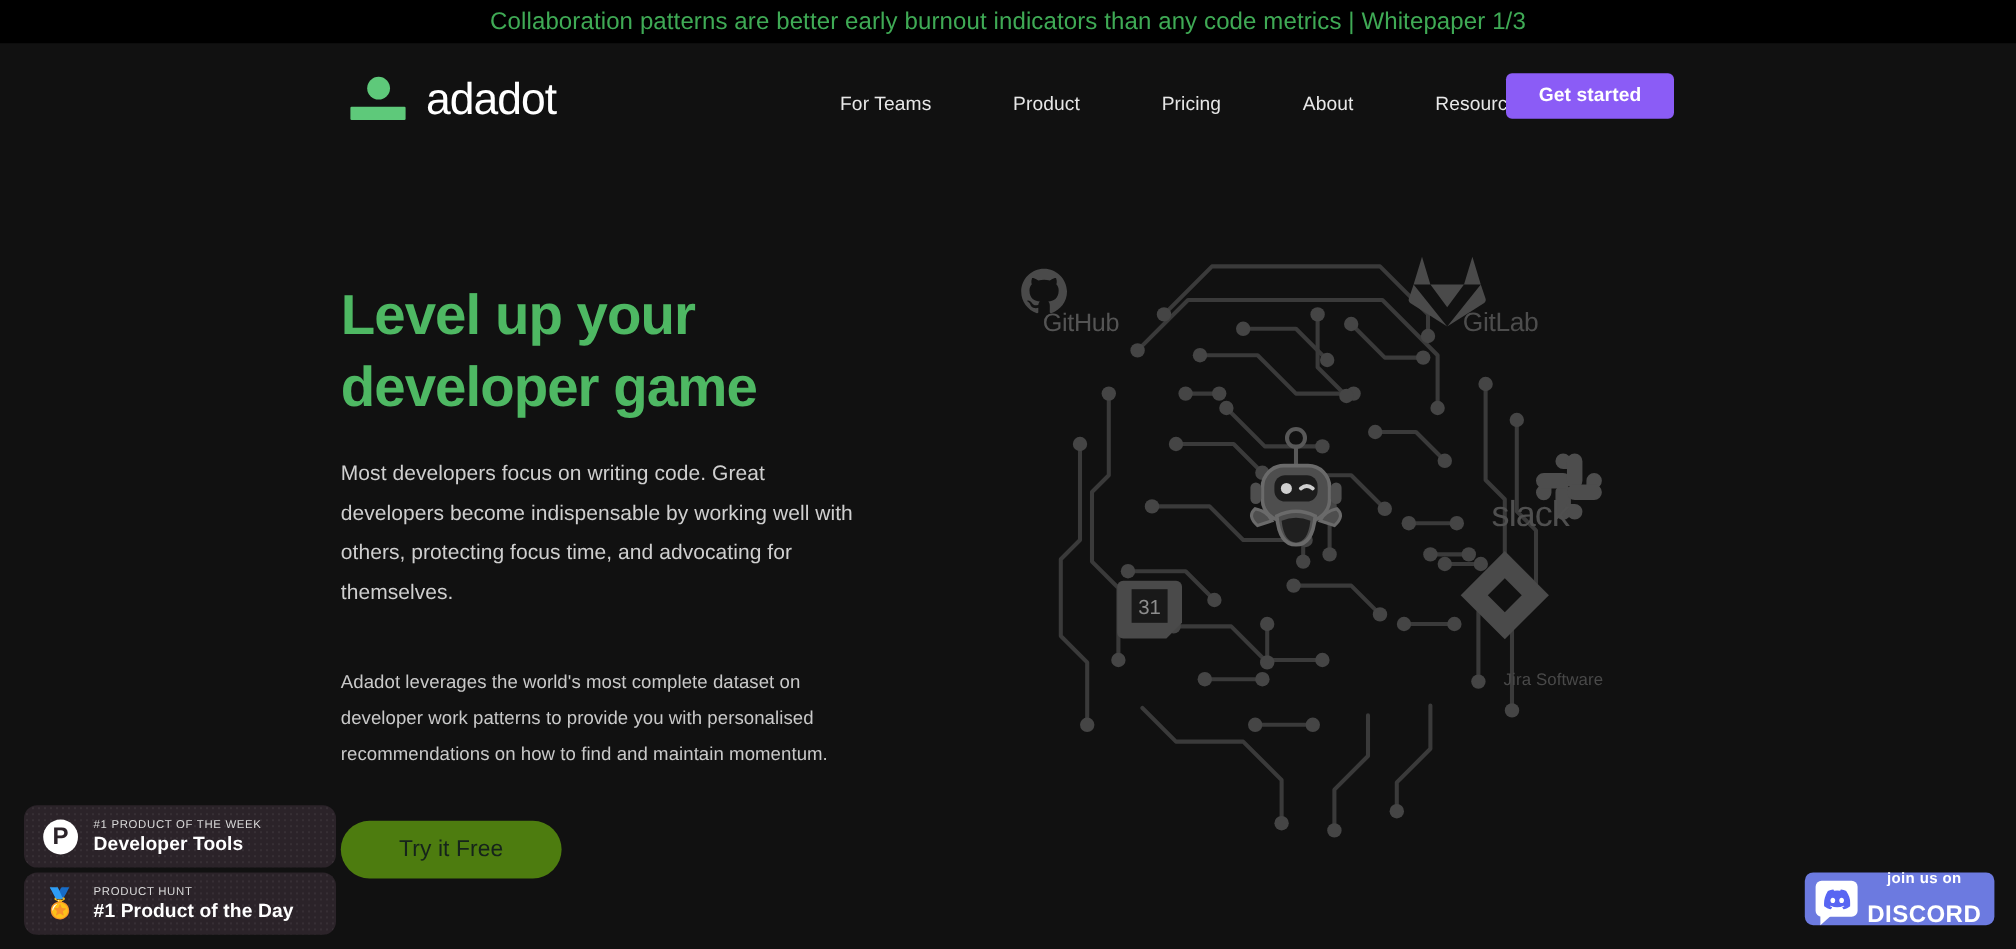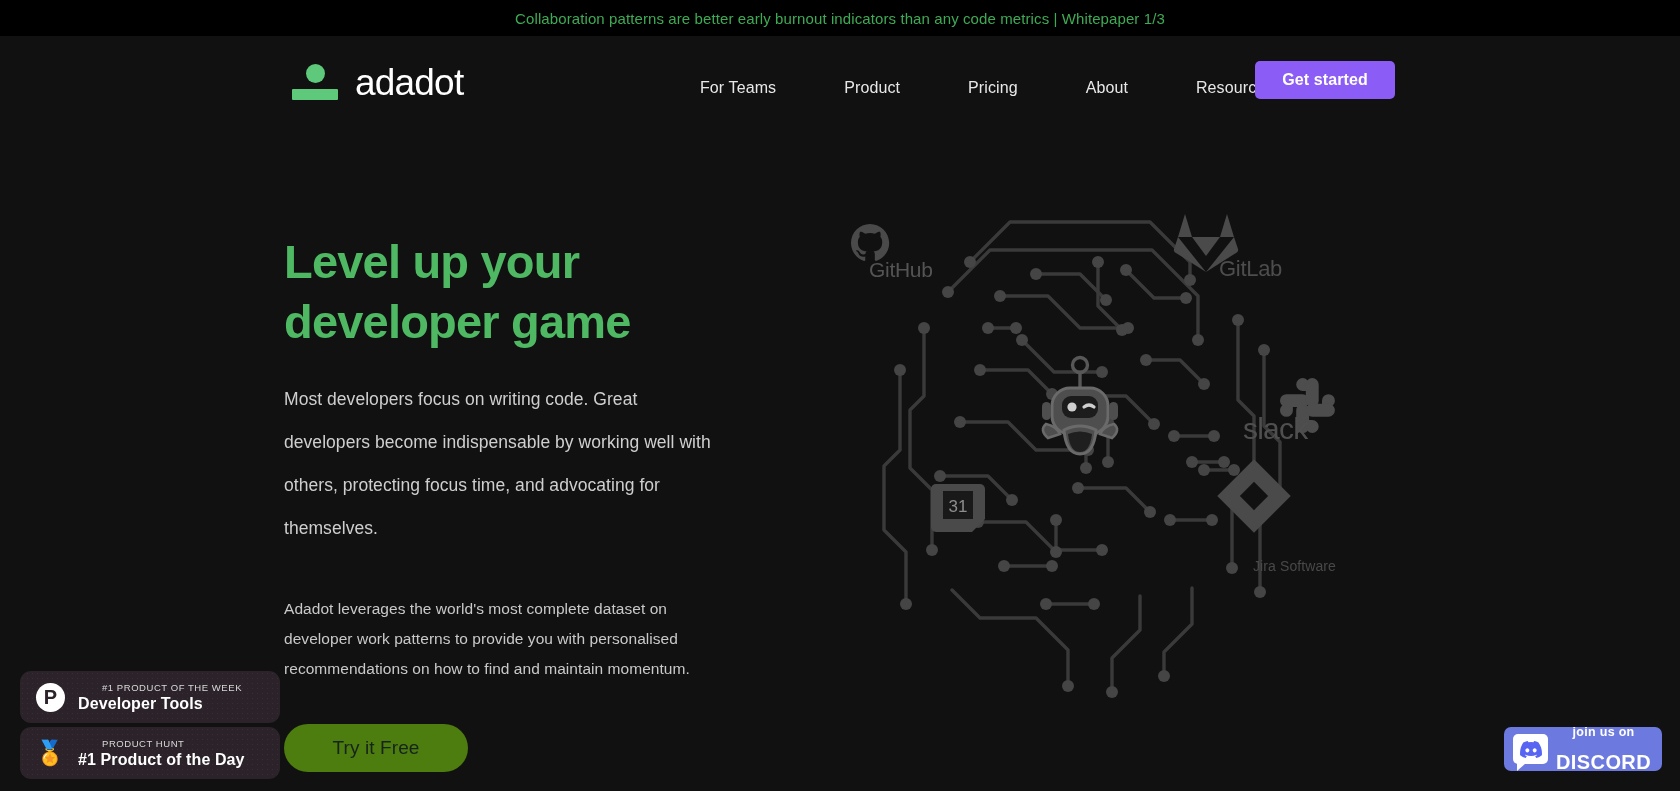--- a/index.html
+++ b/index.html
@@ -27,21 +27,21 @@
     position: absolute;
     top: 0; left: 0;
     width: 1680px;
     height: 36px;
     background: #000000;
     display: flex;
     align-items: center;
     justify-content: center;
   }
   .announce-text {
-    font-size: 15px;
+    font-size: 20px;
     color: #3faa55;
     letter-spacing: 0.1px;
     white-space: nowrap;
     font-family: "Liberation Sans", sans-serif;
     cursor: pointer;
   }
 
   
   .header {
     position: absolute;
@@ -140,21 +140,21 @@
     font-size: 47px;
     line-height: 60px;
     font-weight: bold;
     color: #4eb863;
     letter-spacing: -0.8px;
     margin-bottom: 26px;
   }
 
   .hero-sub {
     font-size: 17.5px;
-    line-height: 43px;
+    line-height: 33px;
     color: #cfcfcf;
     font-weight: 400;
     letter-spacing: 0.05px;
     max-width: 428px;
   }
 
   .hero-desc {
     margin-top: 44px;
     font-size: 15.5px;
     line-height: 30px;
@@ -255,21 +255,20 @@
     flex: 0 0 auto;
     z-index: 1;
   }
   .ph-texts { display: flex; flex-direction: column; justify-content: center; z-index: 1; }
   .ph-kicker {
     font-size: 9.5px;
     letter-spacing: 0.55px;
     color: #d9d9d9;
     font-weight: 400;
     line-height: 13px;
-    margin-left: 24px;
   }
   .ph-title {
     font-size: 16px;
     font-weight: bold;
     color: #ffffff;
     line-height: 19px;
     letter-spacing: 0.1px;
   }
 
   

